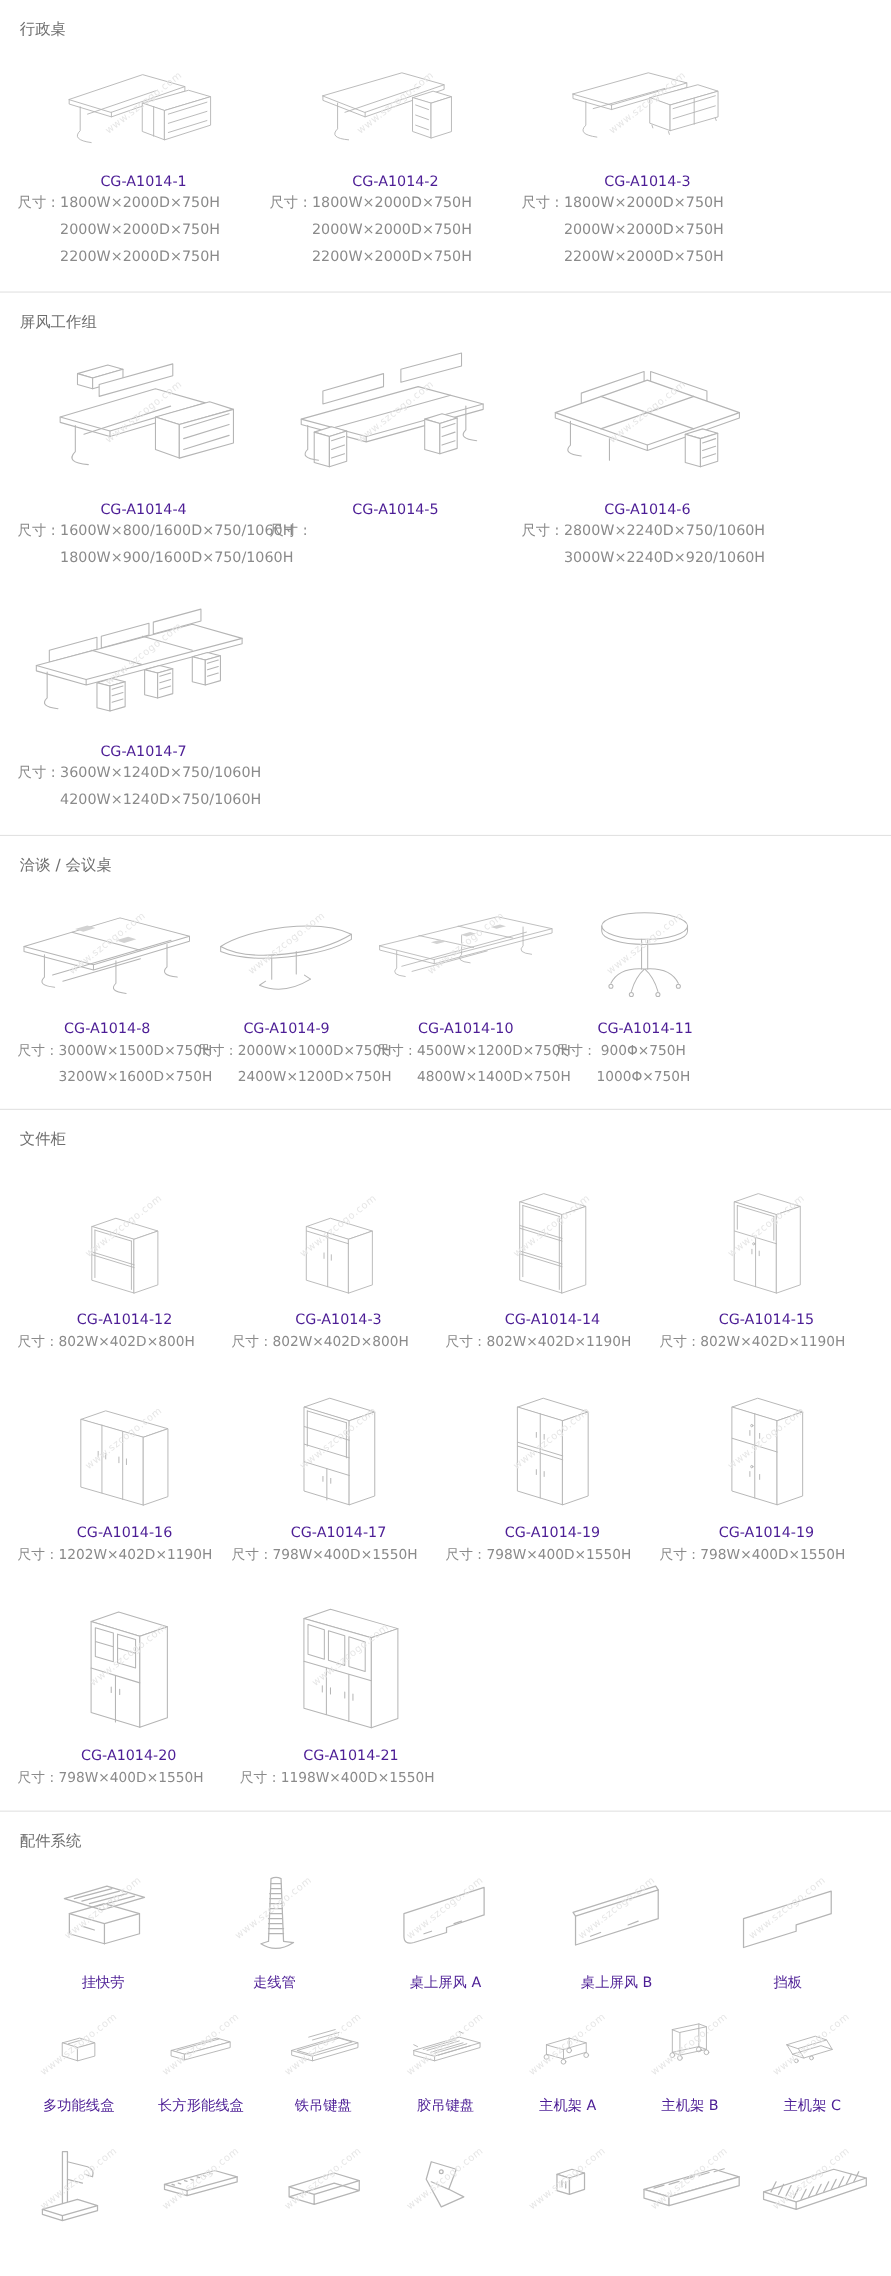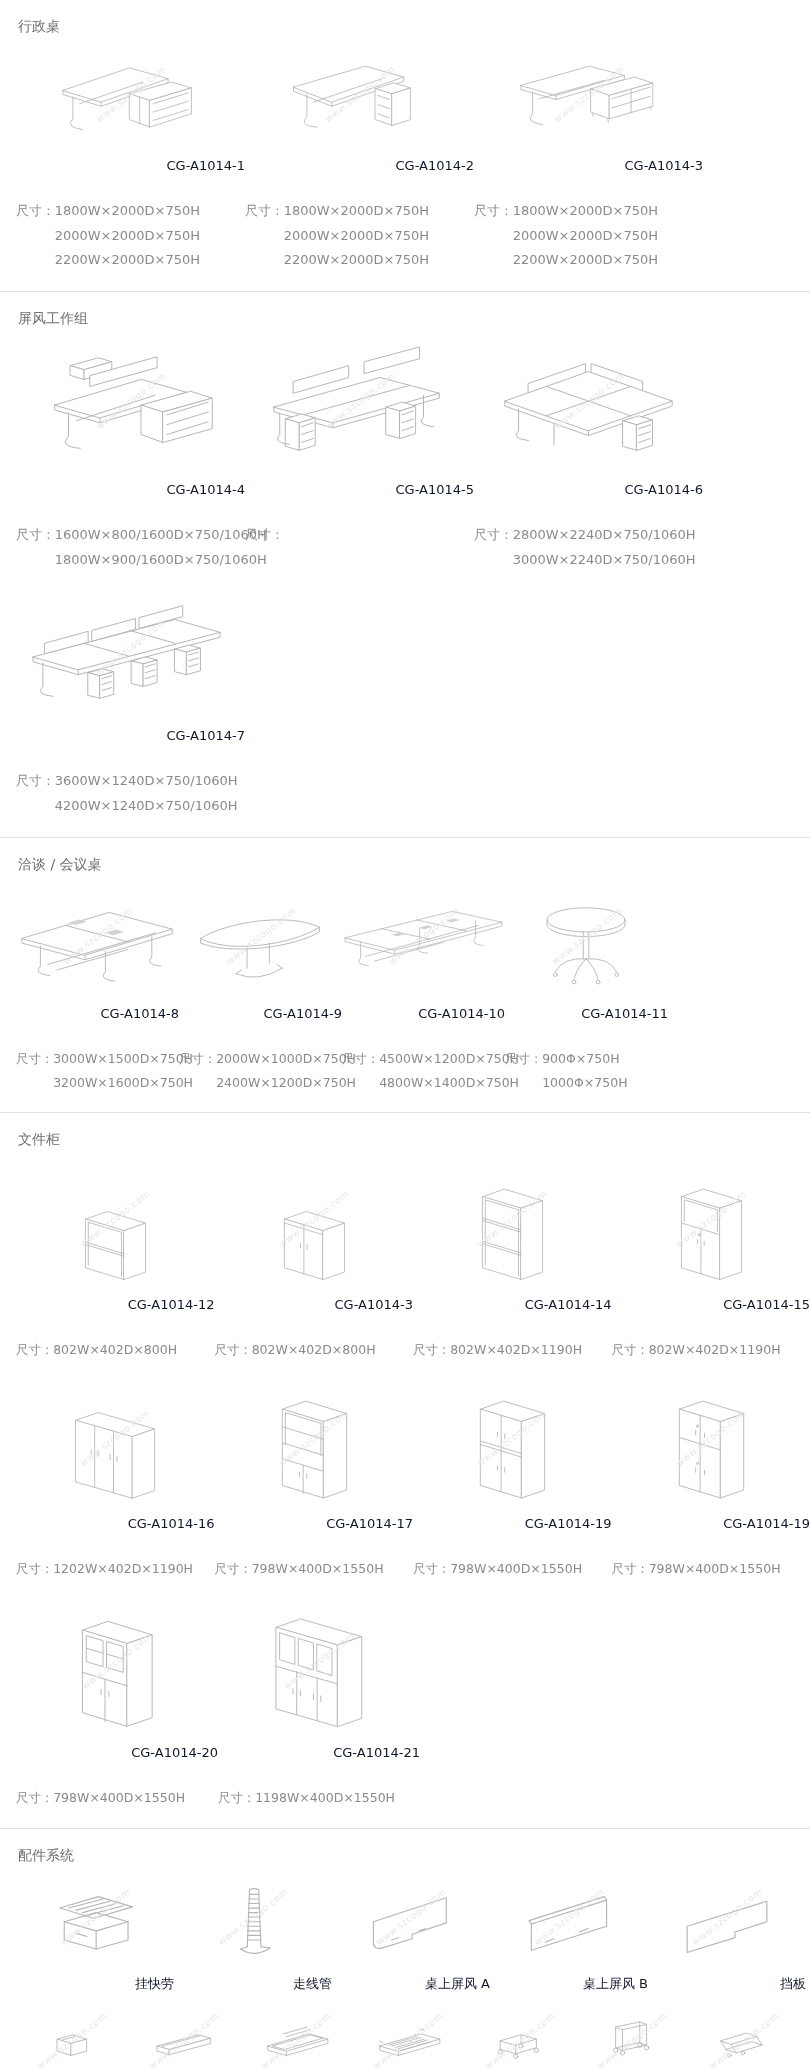--- a/index.html
+++ b/index.html
@@ -1,32 +1,32 @@
 <!DOCTYPE html>
 <html><head>
 <meta charset="utf-8">
 <style>
   html,body{margin:0;padding:0;background:#fff;}
   body{width:810px;font-family:"DejaVu Sans","Liberation Sans",sans-serif;color:#8a8a8a;}
   .catalog{width:810px;}
-  .section{padding:12px 0 18px 16px;border-top:1px solid #e2e2e2;}
+  .section{padding:12px 16px 18px 16px;border-top:1px solid #e2e2e2;}
   .section:first-child{border-top:none;}
   .sec-title{font-size:14px;color:#6e6e6e;margin:6px 0 12px 2px;font-weight:normal;}
   .rows{display:block;}
   .row{display:flex;align-items:flex-start;}
   .row + .row{margin-top:14px;}
   .card{display:flex;flex-direction:column;}
   .icon-box{position:relative;display:flex;align-items:flex-end;justify-content:center;overflow:hidden;}
   .art{display:block;width:100%;stroke:#b5b5b5;stroke-width:1;stroke-linejoin:round;stroke-linecap:round;fill:#fff;}
   .art *{vector-effect:non-scaling-stroke;}
   .wm{position:absolute;left:50%;top:46%;transform:translate(-50%,-50%) rotate(-38deg);font-size:9px;color:#e6e6e6;letter-spacing:.6px;white-space:nowrap;pointer-events:none;}
-  .model{text-align:right;font-size:13px;color:#0f172a;margin-top:10px;}
-  .dims-wrap{display:flex;font-size:13px;margin-top:26px;color:#8a8a8a;}
+  .model{text-align:center;font-size:13px;color:#4c1d95;margin-top:10px;}
+  .dims-wrap{display:flex;font-size:13px;margin-top:0;color:#8a8a8a;}
   .dim-prefix{white-space:pre;line-height:1.9;}
-  .dim-line{line-height:1.9;white-space:nowrap;}
+  .dim-line{line-height:1.9;white-space:nowrap;text-align:center;}
   
   .sec-exec .card{width:229px;}
   .sec-exec .icon-box{height:100px;}
   .sec-exec .art{height:96px;}
   
   .sec-screen .card{width:229px;}
   .sec-screen .icon-box{height:132px;}
   .sec-screen .art{height:128px;}
   
   .sec-conf .card{width:163px;}
@@ -450,21 +450,21 @@
       <span class="wm">www.szcogo.com</span>
       <svg class="art">
                 <use href="#icon-ws-cross"></use>
               </svg>
     </div>
     <div class="model">CG-A1014-6</div>
     <div class="dims-wrap">
       <span class="dim-prefix">尺寸 : </span>
       <div class="dims">
                 <div class="dim-line">2800W×2240D×750/1060H</div>
-                <div class="dim-line">3000W×2240D×750/1060H</div>
+                <div class="dim-line">3000W×2240D×920/1060H</div>
               </div>
     </div>
   </div>
         </div>
         <div class="row cols-1">
           <div class="card">
     <div class="icon-box">
       <span class="wm">www.szcogo.com</span>
       <svg class="art">
                 <use href="#icon-ws-6"></use>

